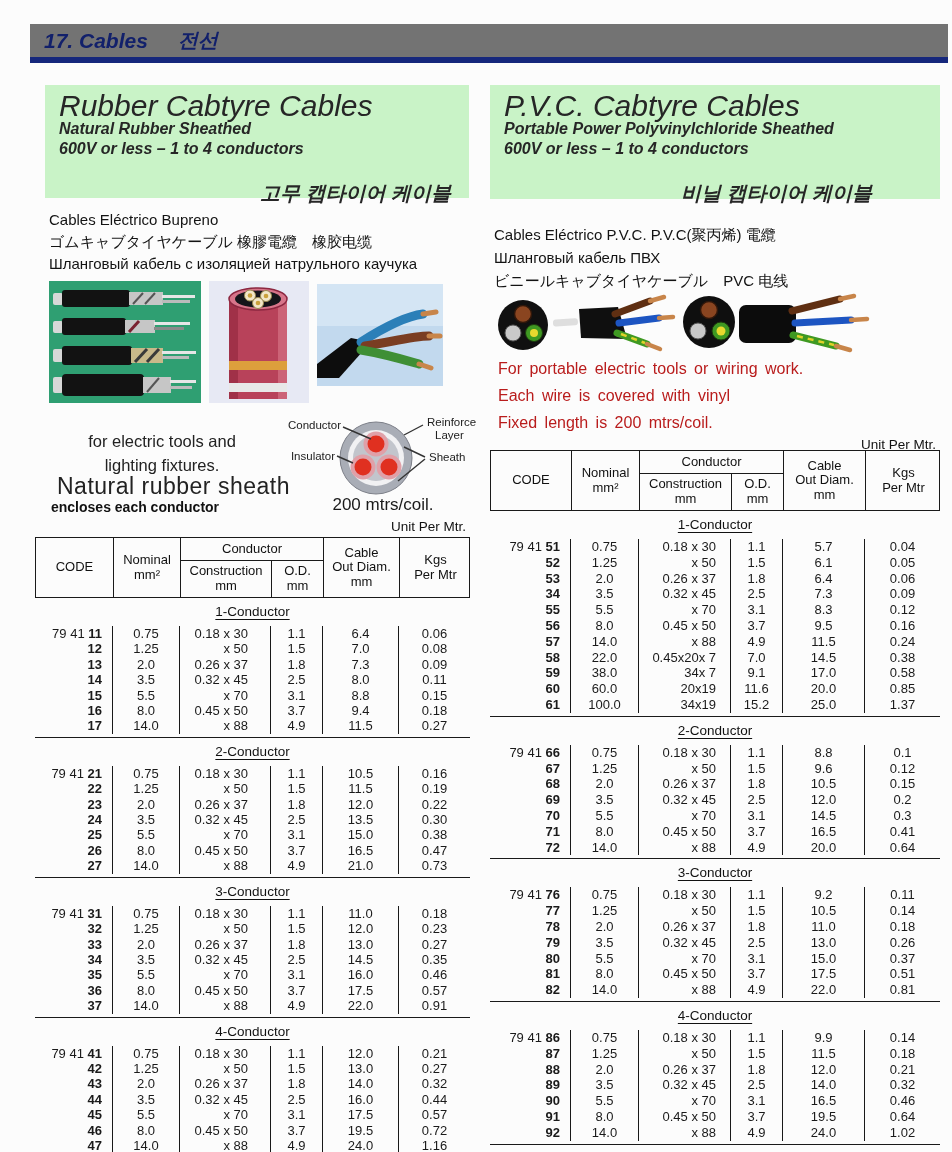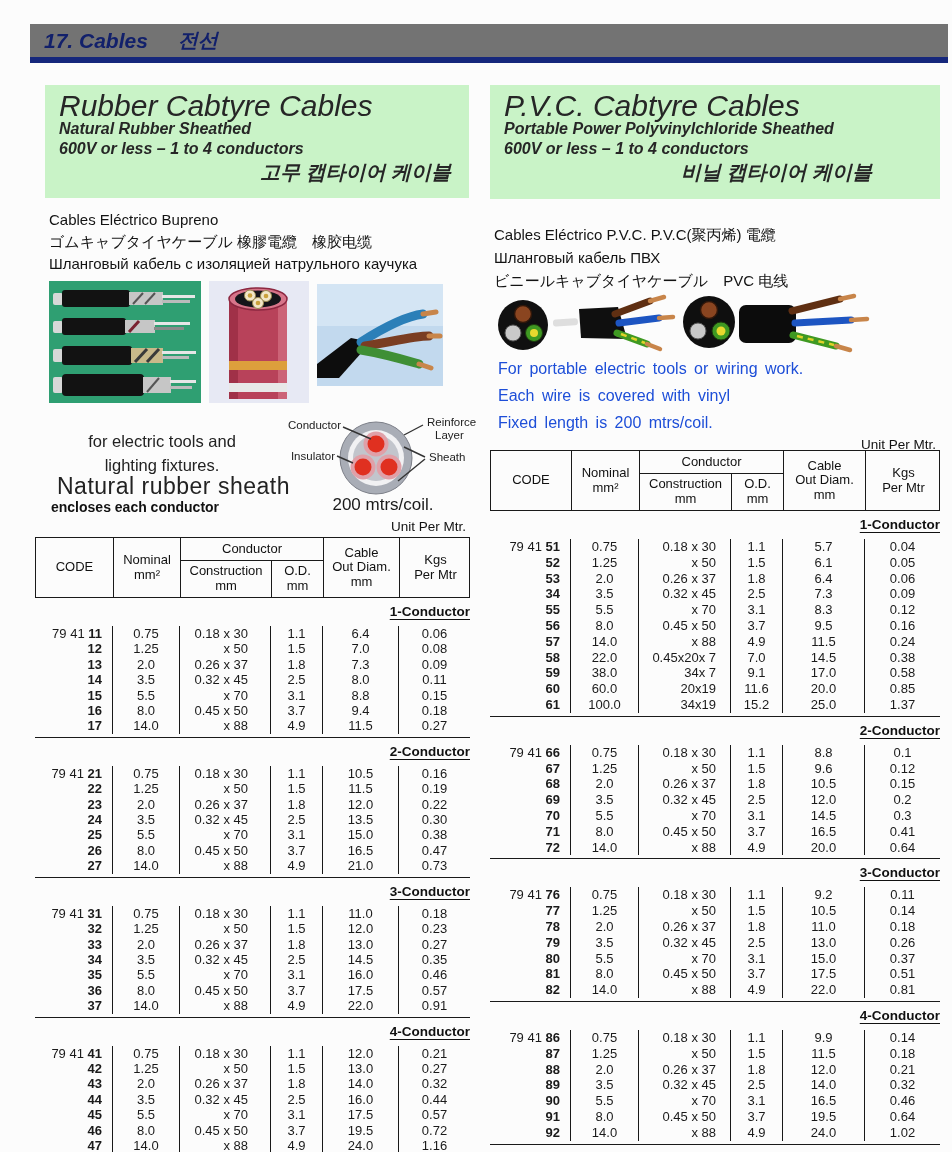--- a/index.html
+++ b/index.html
@@ -23,63 +23,63 @@
   #col-right{left:490px;width:450px;}
   
   .green-box{
     position:absolute;background:#c9f3c7;box-sizing:border-box;
     padding:7px 0 0 14px;color:#262626;
   }
   #col-left .green-box{left:10px;top:0;width:424px;height:113px;}
   #col-right .green-box{left:0;top:0;width:450px;height:114px;}
   .gb-title{font-style:italic;font-weight:normal;font-size:30px;line-height:27px;}
   .gb-sub{font-style:italic;font-weight:bold;font-size:16px;line-height:20px;}
-  .gb-ko{font-weight:bold;font-style:italic;font-size:20px;margin-top:0;text-align:right;}
+  .gb-ko{font-weight:bold;font-style:italic;font-size:20px;margin-top:21px;text-align:right;}
   #col-left .gb-ko{padding-right:18px;}
   #col-right .gb-ko{padding-right:68px;}
   
   .desc{position:absolute;font-size:15px;line-height:22px;color:#131313;}
   #col-left .desc{left:14px;top:124px;}
   #col-right .desc{left:4px;top:138px;line-height:23px;}
   
   .photos-left{position:absolute;left:14px;top:196px;display:flex;gap:8px;align-items:flex-start;}
   .photos-right{position:absolute;left:6px;top:208px;}
   
   .use-note{position:absolute;left:18px;top:344px;width:218px;text-align:center;
     font-size:16.5px;line-height:24px;color:#222;}
   .sheath-note1{position:absolute;left:22px;top:388px;font-size:23px;letter-spacing:.5px;color:#222;}
   .sheath-note2{position:absolute;left:16px;top:414px;font-size:14px;font-weight:bold;color:#111;}
   .diagram{position:absolute;left:248px;top:326px;}
   .coil-note{position:absolute;left:248px;top:410px;width:200px;text-align:center;font-size:17px;color:#1a1a1a;}
   .unit-note{position:absolute;right:4px;font-size:13.5px;color:#111;}
   #col-left .unit-note{top:434px;}
   #col-right .unit-note{top:352px;}
   
-  .notes{position:absolute;left:8px;top:270px;font-size:16px;line-height:27px;word-spacing:3px;color:#1d4ed8;}
+  .notes{position:absolute;left:8px;top:270px;font-size:16px;line-height:27px;word-spacing:3px;color:#b91c1c;}
   
   .spec-table{position:absolute;font-size:13px;}
   #left-table{left:0;top:452px;width:435px;}
   #right-table{left:0;top:365px;width:450px;}
   .thead,.trow{display:grid;}
   #left-table .thead,#left-table .trow{grid-template-columns:77px 67px 91px 52px 76px 72px;}
   #right-table .thead,#right-table .trow{grid-template-columns:80px 68px 92px 52px 82px 76px;}
   .thead{grid-template-rows:23px 36px;border:1.5px solid #1a1a1a;}
   .hcell{
     border-left:1px solid #1a1a1a;display:flex;flex-direction:column;
     justify-content:center;align-items:center;text-align:center;
     white-space:pre-line;line-height:1.12;color:#111;
   }
   .c-code{grid-column:1;grid-row:1/3;border-left:none;}
   .c-nom{grid-column:2;grid-row:1/3;}
   .c-cond{grid-column:3/5;grid-row:1;border-bottom:1px solid #1a1a1a;}
   .c-cons{grid-column:3;grid-row:2;border-left:1px solid #1a1a1a;}
   .c-od{grid-column:4;grid-row:2;}
   .c-diam{grid-column:5;grid-row:1/3;}
   .c-kgs{grid-column:6;grid-row:1/3;}
-  .sect-title{text-align:right;font-weight:bold;font-size:13.5px;padding:6px 0 5px;color:#111;}
+  .sect-title{text-align:center;font-weight:normal;font-size:13.5px;padding:6px 0 5px;color:#111;}
   .sect-title span{text-decoration:underline;text-underline-offset:2.5px;}
   .sect-body{border-bottom:1.5px solid #1a1a1a;padding:2px 0 3px;}
   #left-table .trow{line-height:15.4px;}
   #right-table .trow{line-height:15.8px;}
   .tcell{border-left:1px solid #191919;text-align:center;}
   .t-code{border-left:none;text-align:right;padding-right:10px;}
   .t-code .sfx{font-weight:bold;}
   .t-cons{text-align:right;padding-right:22px;}
   #right-table .t-cons{padding-right:14px;}
 </style>

